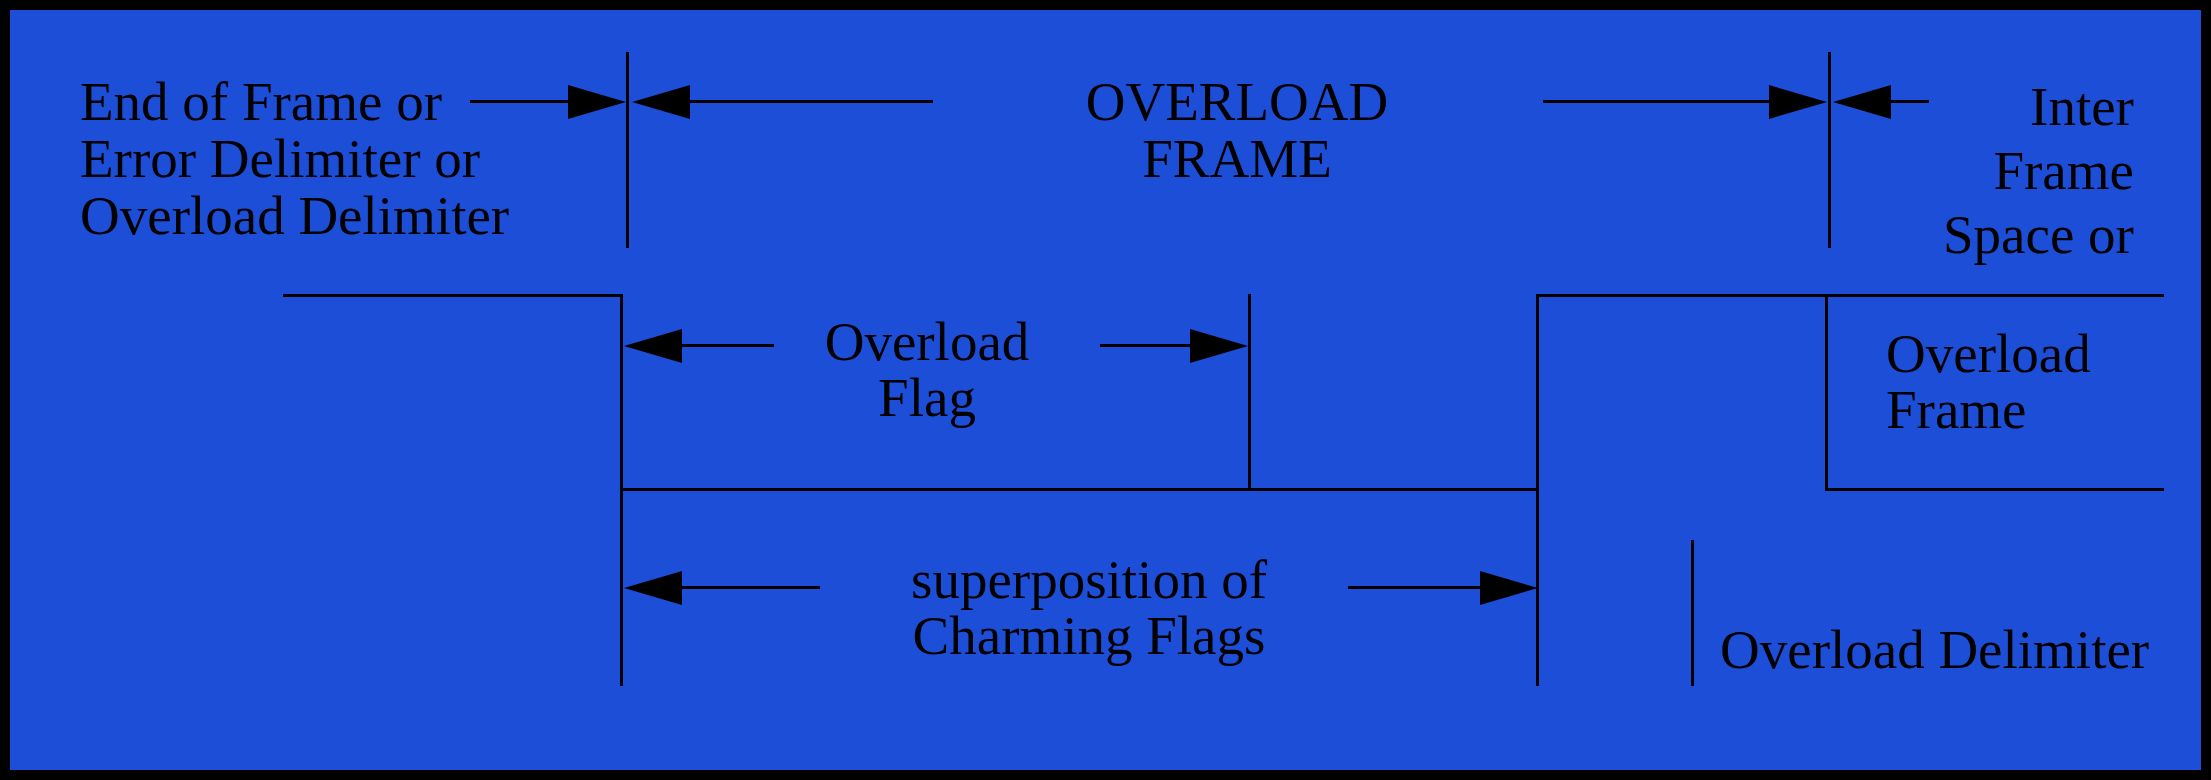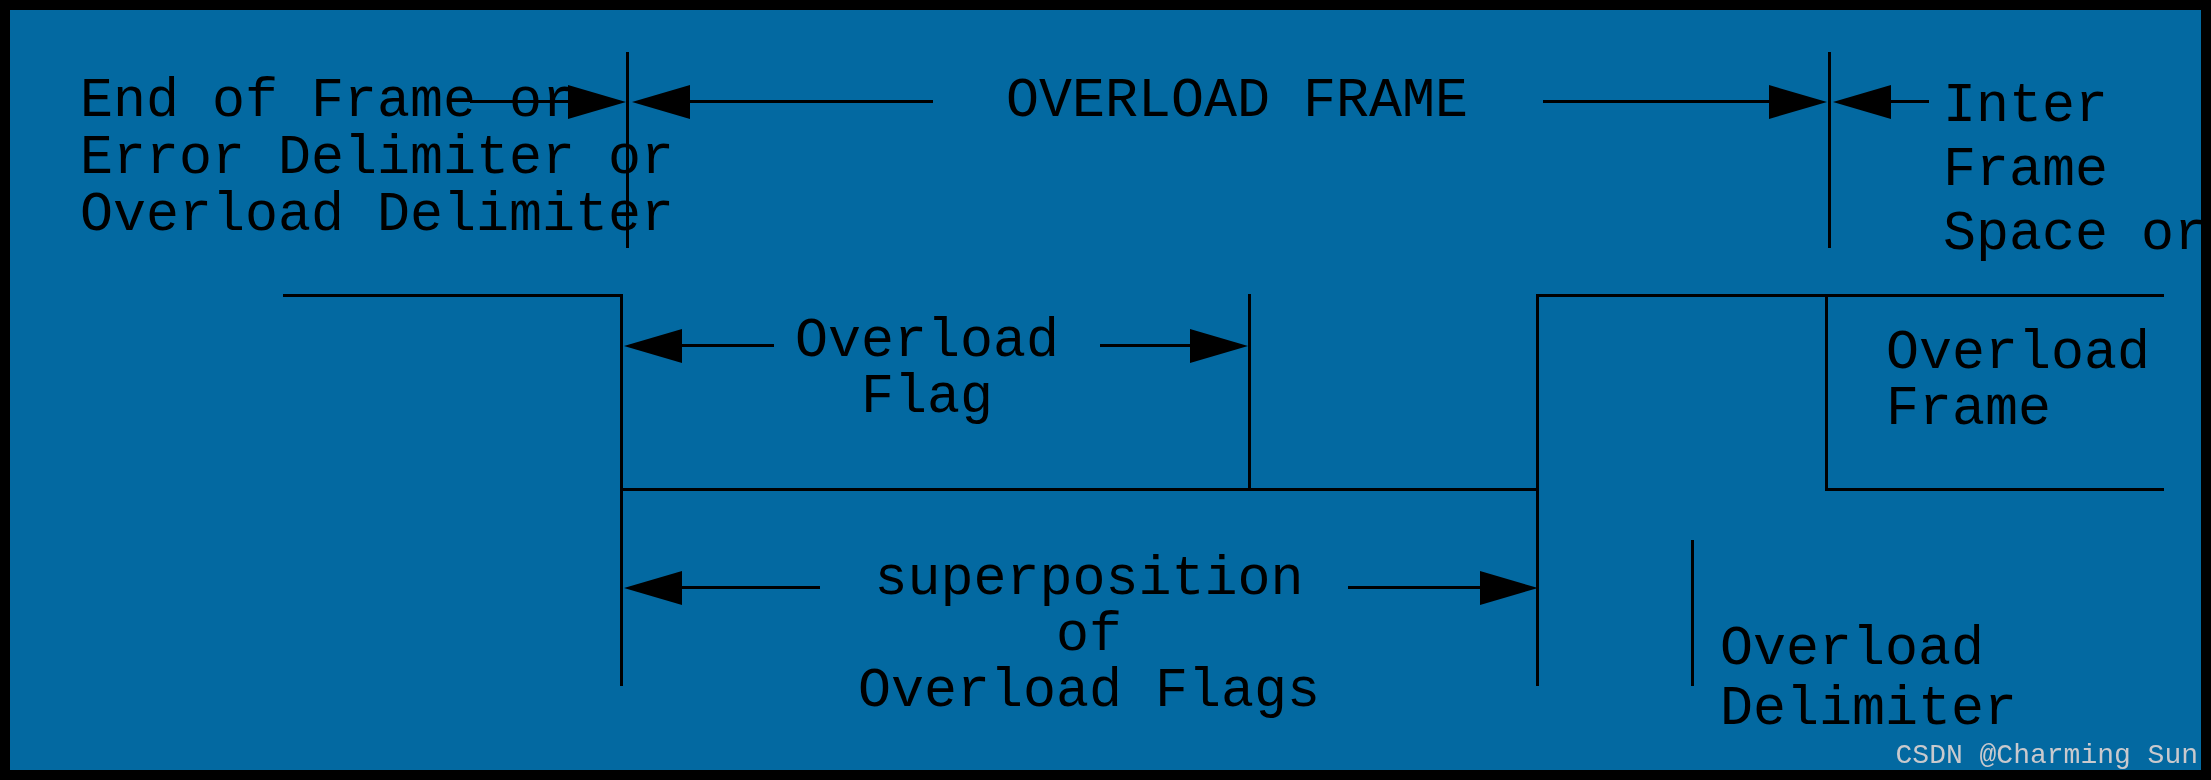--- a/index.html
+++ b/index.html
@@ -1,20 +1,20 @@
 <!DOCTYPE html>
 <html><head>
 <meta charset="utf-8">
 <style>
   html,body{margin:0;padding:0;background:#888;}
   #stage{
     position:relative;
     width:2211px;height:780px;
-    background:#0369a1;
-    font-family:Liberation Mono, monospace;
+    background:#1d4ed8;
+    font-family:Liberation Serif, serif;
     overflow:hidden;
   }
   .frame-border{
     position:absolute;inset:0;
     border:10px solid #000;
     pointer-events:none;
   }
   .hline{position:absolute;height:3px;background:#000;}
   .vline{position:absolute;width:3px;background:#000;}
   .head{position:absolute;width:0;height:0;}
@@ -77,30 +77,29 @@
   <div class="hline" style="left:682px;top:586px;width:138px;"></div>
   <div class="hline" style="left:1348px;top:586px;width:134px;"></div>
   <div class="head head-r" style="left:1480px;top:571px;"></div>
 
   <div class="lbl" style="left:80px;top:73px;">End of Frame or
 Error Delimiter or
 Overload Delimiter</div>
 
   <div class="lbl center" style="left:987px;top:73px;width:500px;">OVERLOAD FRAME</div>
 
-  <div class="lbl lh64" style="left:1943px;top:75px;">Inter
+  <div class="lbl lh64" style="left:1943px;top:75px;text-align:right;">Inter
 Frame
 Space or</div>
 
   <div class="lbl center lh62" style="left:777px;top:314px;width:300px;">Overload
 Flag</div>
 
   <div class="lbl center lh62" style="left:839px;top:552px;width:500px;">superposition of
-Overload Flags</div>
+Charming Flags</div>
 
   <div class="lbl lh62" style="left:1886px;top:326px;">Overload
 Frame</div>
 
   <div class="lbl lh60" style="left:1720px;top:620px;">Overload Delimiter</div>
 
-  <div class="watermark" style="left:1800px;top:740px;width:398px;">CSDN @Charming Sun</div>
 
 </div>
 
 </body></html>

